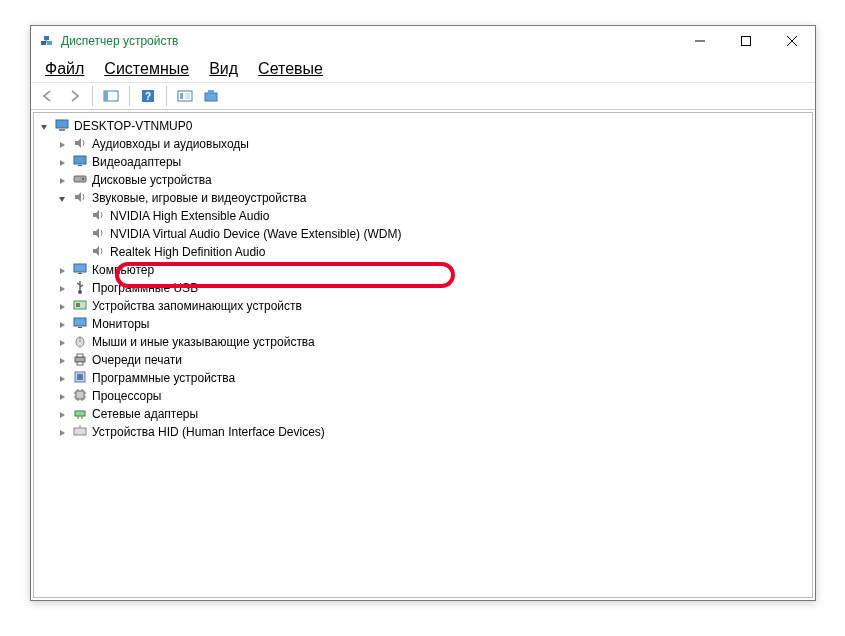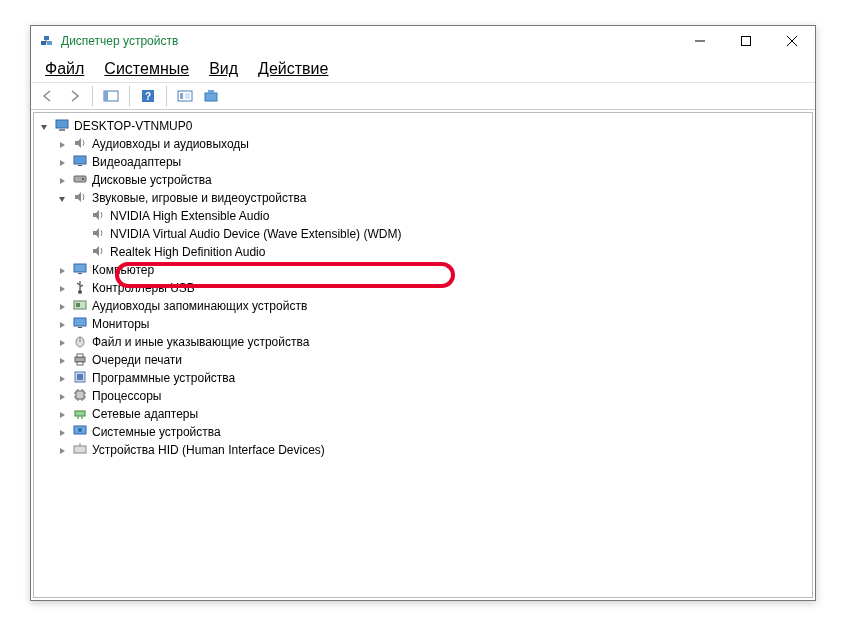--- a/index.html
+++ b/index.html
@@ -118,21 +118,21 @@
           <line x1="0" y1="0" x2="10" y2="10" stroke="#000" stroke-width="1"></line>
           <line x1="10" y1="0" x2="0" y2="10" stroke="#000" stroke-width="1"></line>
         </svg>
       </div>
   </div>
 
   <div class="menubar">
     <div class="menuitem"><span class="underline">Файл</span></div>
     <div class="menuitem"><span class="underline">Системные</span></div>
     <div class="menuitem"><span class="underline">Вид</span></div>
-    <div class="menuitem"><span class="underline">Действие</span></div>
+    <div class="menuitem"><span class="underline">Сетевые</span></div>
   </div>
 
   <div class="toolbar">
     <div class="tool-icon">
         <svg width="14" height="14">
           <path d="M9 2 L3 7 L9 12" fill="none" stroke="#888" stroke-width="1.5"></path>
         </svg>
       </div>
     <div class="tool-icon">
         <svg width="14" height="14">
@@ -311,37 +311,37 @@
                   <svg width="10" height="10">
                     <path d="M3 2 L8 5 L3 8 Z" fill="#888"></path>
                   </svg>
                 </span>
                 <span class="dev-icon">
                   <svg width="16" height="16">
                     <path d="M8 2 L8 12 M8 6 L5 4 M8 8 L11 6" stroke="#555" stroke-width="1.3" fill="none"></path>
                     <circle cx="8" cy="13" r="2" fill="#555"></circle>
                   </svg>
                 </span>
-                <span class="label">Контроллеры USB</span>
+                <span class="label">Программные USB</span>
               </div>
             </li>
             <li>
               <div class="row">
                 <span class="expander">
                   <svg width="10" height="10">
                     <path d="M3 2 L8 5 L3 8 Z" fill="#888"></path>
                   </svg>
                 </span>
                 <span class="dev-icon">
                   <svg width="16" height="16">
                     <rect x="2" y="4" width="12" height="8" fill="#c9e0c9" stroke="#5a8a5a"></rect>
                     <rect x="4" y="6" width="4" height="4" fill="#5a8a5a"></rect>
                   </svg>
                 </span>
-                <span class="label">Аудиовходы запоминающих устройств</span>
+                <span class="label">Устройства запоминающих устройств</span>
               </div>
             </li>
             <li>
               <div class="row">
                 <span class="expander">
                   <svg width="10" height="10">
                     <path d="M3 2 L8 5 L3 8 Z" fill="#888"></path>
                   </svg>
                 </span>
                 <span class="dev-icon">
@@ -359,21 +359,21 @@
                   <svg width="10" height="10">
                     <path d="M3 2 L8 5 L3 8 Z" fill="#888"></path>
                   </svg>
                 </span>
                 <span class="dev-icon">
                   <svg width="16" height="16">
                     <ellipse cx="8" cy="9" rx="4" ry="5" fill="#ddd" stroke="#888"></ellipse>
                     <line x1="8" y1="4" x2="8" y2="9" stroke="#888"></line>
                   </svg>
                 </span>
-                <span class="label">Файл и иные указывающие устройства</span>
+                <span class="label">Мыши и иные указывающие устройства</span>
               </div>
             </li>
             <li>
               <div class="row">
                 <span class="expander">
                   <svg width="10" height="10">
                     <path d="M3 2 L8 5 L3 8 Z" fill="#888"></path>
                   </svg>
                 </span>
                 <span class="dev-icon">
@@ -444,36 +444,20 @@
             </li>
             <li>
               <div class="row">
                 <span class="expander">
                   <svg width="10" height="10">
                     <path d="M3 2 L8 5 L3 8 Z" fill="#888"></path>
                   </svg>
                 </span>
                 <span class="dev-icon">
                   <svg width="16" height="16">
-                    <rect x="2" y="3" width="12" height="8" fill="#6ca6de" stroke="#2f6aa3"></rect>
-                    <circle cx="8" cy="7" r="2" fill="#2f6aa3"></circle>
-                  </svg>
-                </span>
-                <span class="label">Системные устройства</span>
-              </div>
-            </li>
-            <li>
-              <div class="row">
-                <span class="expander">
-                  <svg width="10" height="10">
-                    <path d="M3 2 L8 5 L3 8 Z" fill="#888"></path>
-                  </svg>
-                </span>
-                <span class="dev-icon">
-                  <svg width="16" height="16">
                     <rect x="2" y="5" width="12" height="7" fill="#ddd" stroke="#888"></rect>
                     <path d="M8 2 L8 5" stroke="#888"></path>
                   </svg>
                 </span>
                 <span class="label">Устройства HID (Human Interface Devices)</span>
               </div>
             </li>
           </ul>
         </li>
       </ul>

